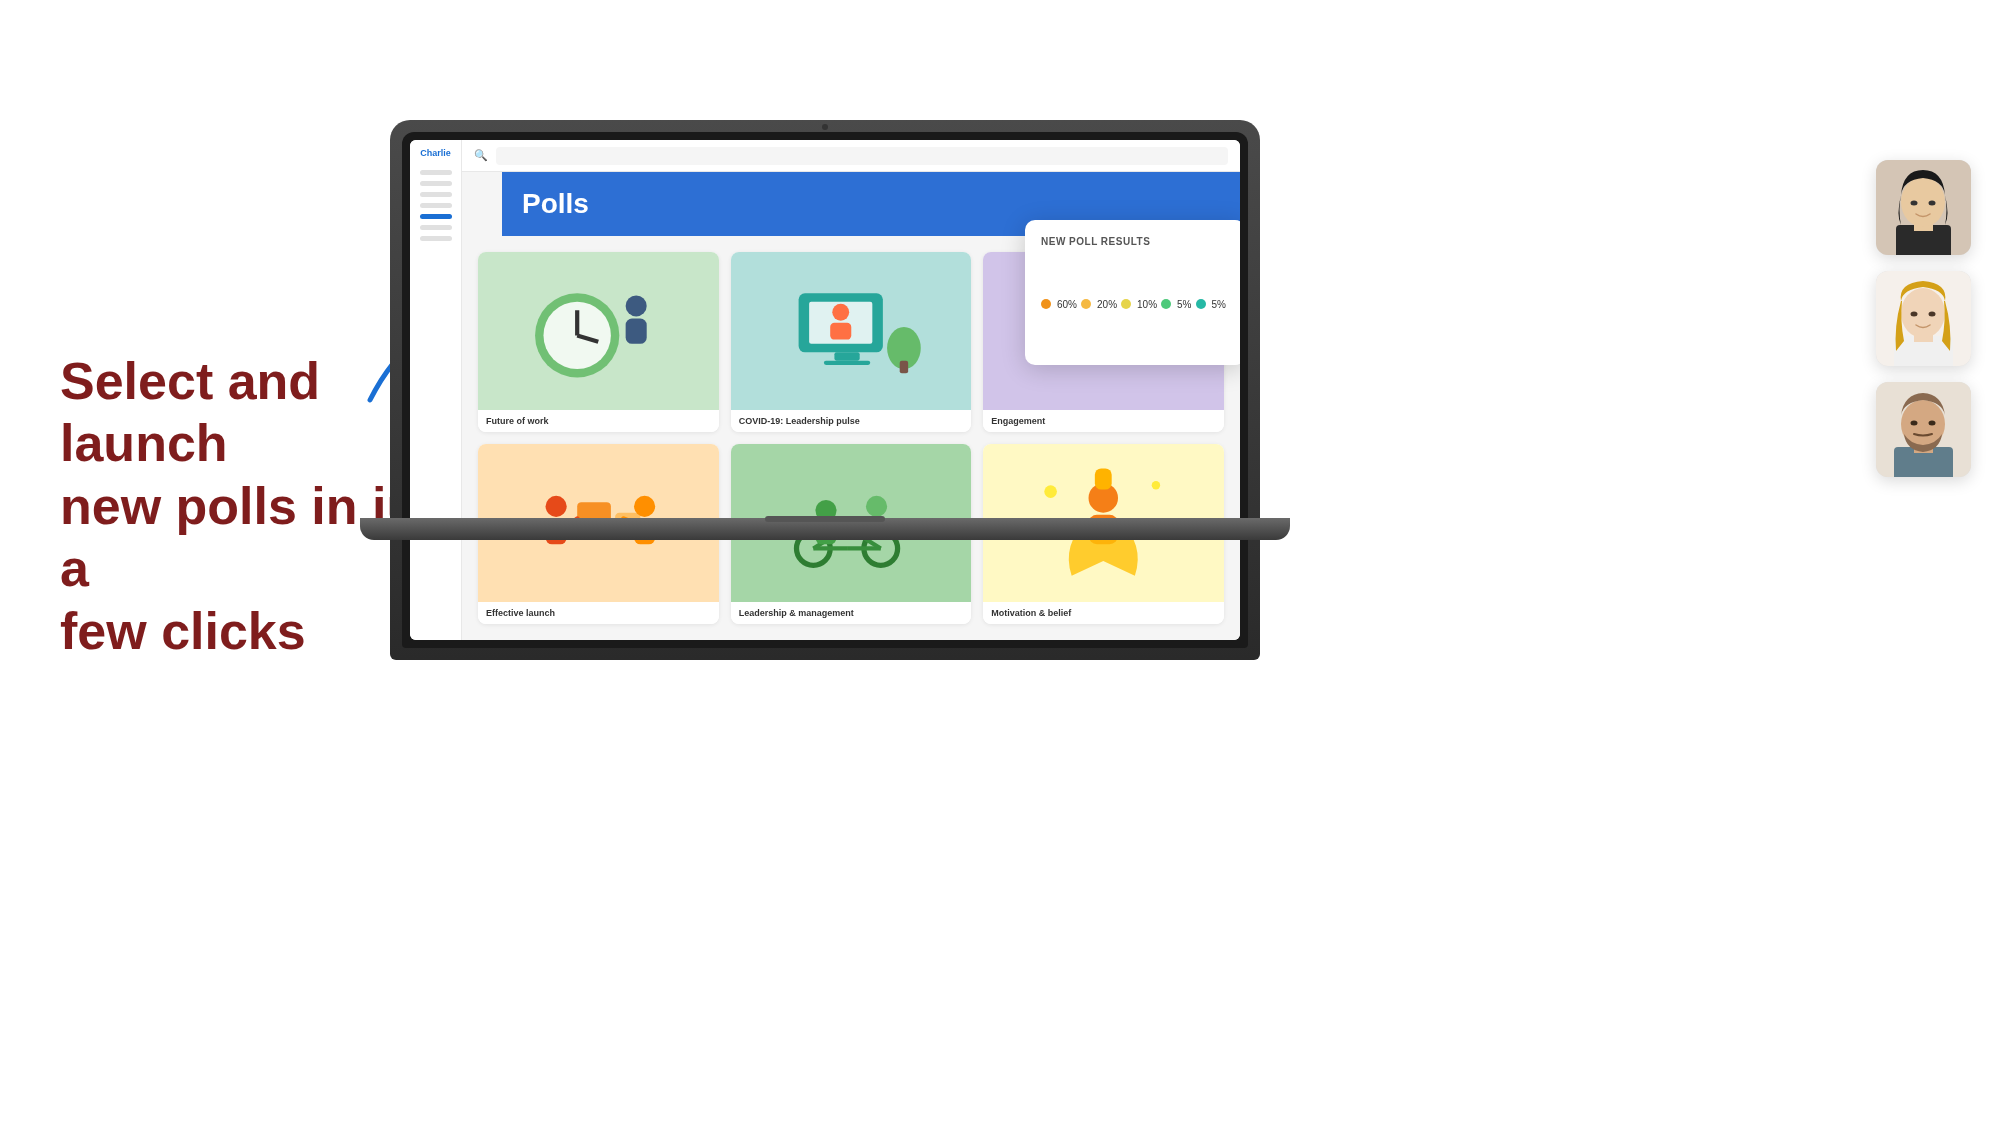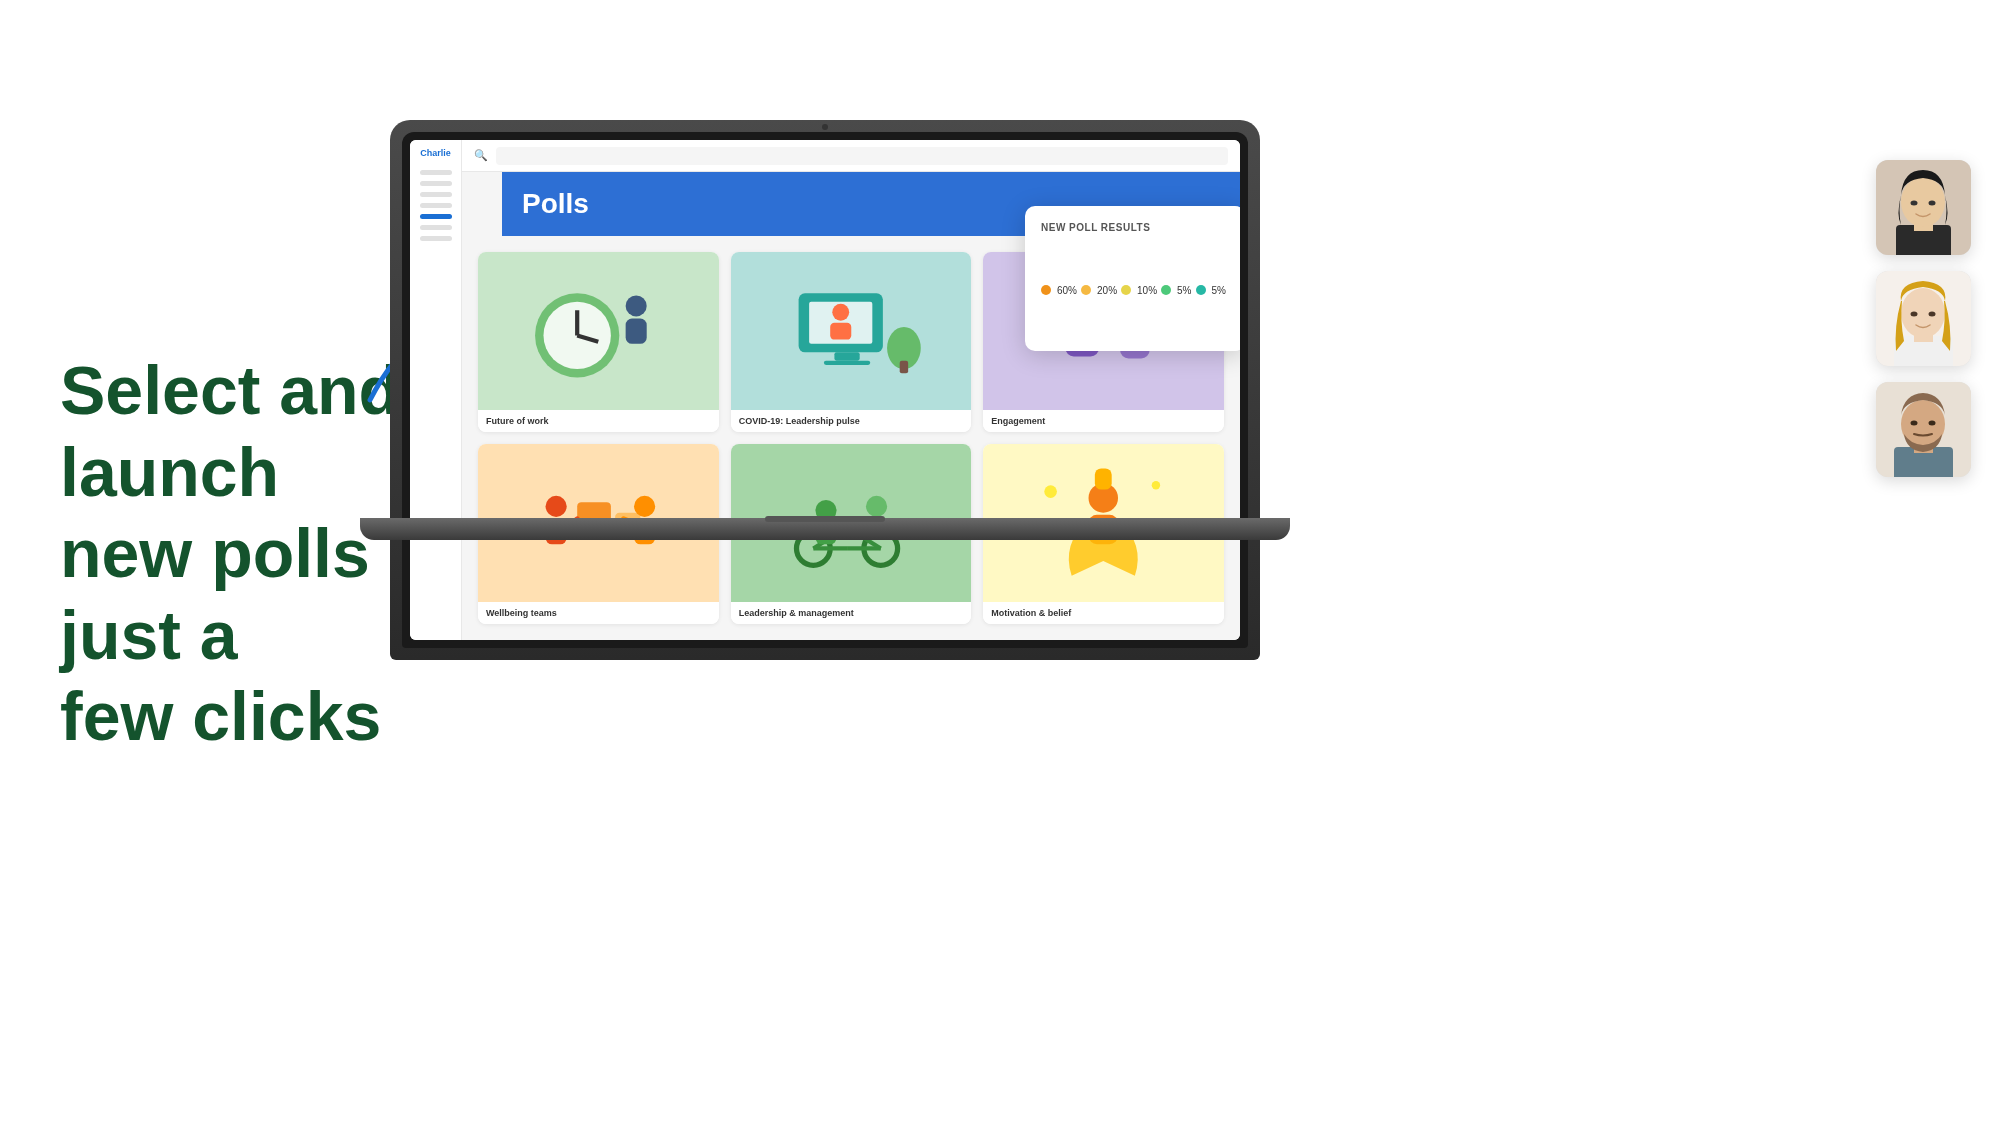--- a/index.html
+++ b/index.html
@@ -13,23 +13,23 @@
     }
 
     
     .left-section {
       position: absolute;
       left: 60px;
       top: 350px;
       width: 420px;
     }
     .main-headline {
-      font-size: 68px;
+      font-size: 52px;
       font-weight: 800;
-      color: #14532d;
+      color: #7f1d1d;
       line-height: 1.2;
     }
 
     
     .arrow-container {
       position: absolute;
       left: 340px;
       top: 260px;
       width: 220px;
       height: 160px;
@@ -417,21 +417,21 @@
                     <rect x="48" y="25" width="12" height="12" rx="2" fill="#ffb74d" opacity="0.8"></rect>
                     <circle cx="20" cy="22" r="5" fill="#e64a19"></circle>
                     <rect x="15" y="28" width="10" height="12" rx="3" fill="#e64a19"></rect>
                     <circle cx="62" cy="22" r="5" fill="#ff8f00"></circle>
                     <rect x="57" y="28" width="10" height="12" rx="3" fill="#ff8f00"></rect>
 
                     <line x1="25" y1="32" x2="30" y2="28" stroke="#e64a19" stroke-width="2.5" stroke-linecap="round"></line>
                     <line x1="57" y1="30" x2="52" y2="28" stroke="#ff8f00" stroke-width="2.5" stroke-linecap="round"></line>
                   </svg>
                 </div>
-                <div class="poll-card-label">Wellbeing teams</div>
+                <div class="poll-card-label">Effective launch</div>
               </div>
 
               <div class="poll-card">
                 <div class="poll-card-image card-green2">
                   <svg viewBox="0 0 80 60" class="illus-svg">
 
                     <circle cx="22" cy="42" r="8" fill="none" stroke="#2e7d32" stroke-width="2.5"></circle>
                     <circle cx="54" cy="42" r="8" fill="none" stroke="#2e7d32" stroke-width="2.5"></circle>
                     <line x1="22" y1="42" x2="38" y2="32" stroke="#388e3c" stroke-width="2"></line>
                     <line x1="38" y1="32" x2="54" y2="42" stroke="#388e3c" stroke-width="2"></line>
@@ -464,21 +464,21 @@
                     <circle cx="70" cy="30" r="2.5" fill="#ffc107"></circle>
                   </svg>
                 </div>
                 <div class="poll-card-label">Motivation &amp; belief</div>
               </div>
 
             </div>
           </div>
         </div>
 
-        <div class="poll-results-popup" style="position:absolute; top:66px; right:-5px; width:220px; z-index:20;">
+        <div class="poll-results-popup" style="position:absolute; top:80px; right:-5px; width:220px; z-index:20;">
           <div class="popup-title">NEW POLL RESULTS</div>
           <div class="popup-content">
             <div class="legend-items">
               <div class="legend-item">
                 <div class="legend-dot" style="background:#f0921a;"></div>
                 <span>60%</span>
               </div>
               <div class="legend-item">
                 <div class="legend-dot" style="background:#f5b942;"></div>
                 <span>20%</span>

